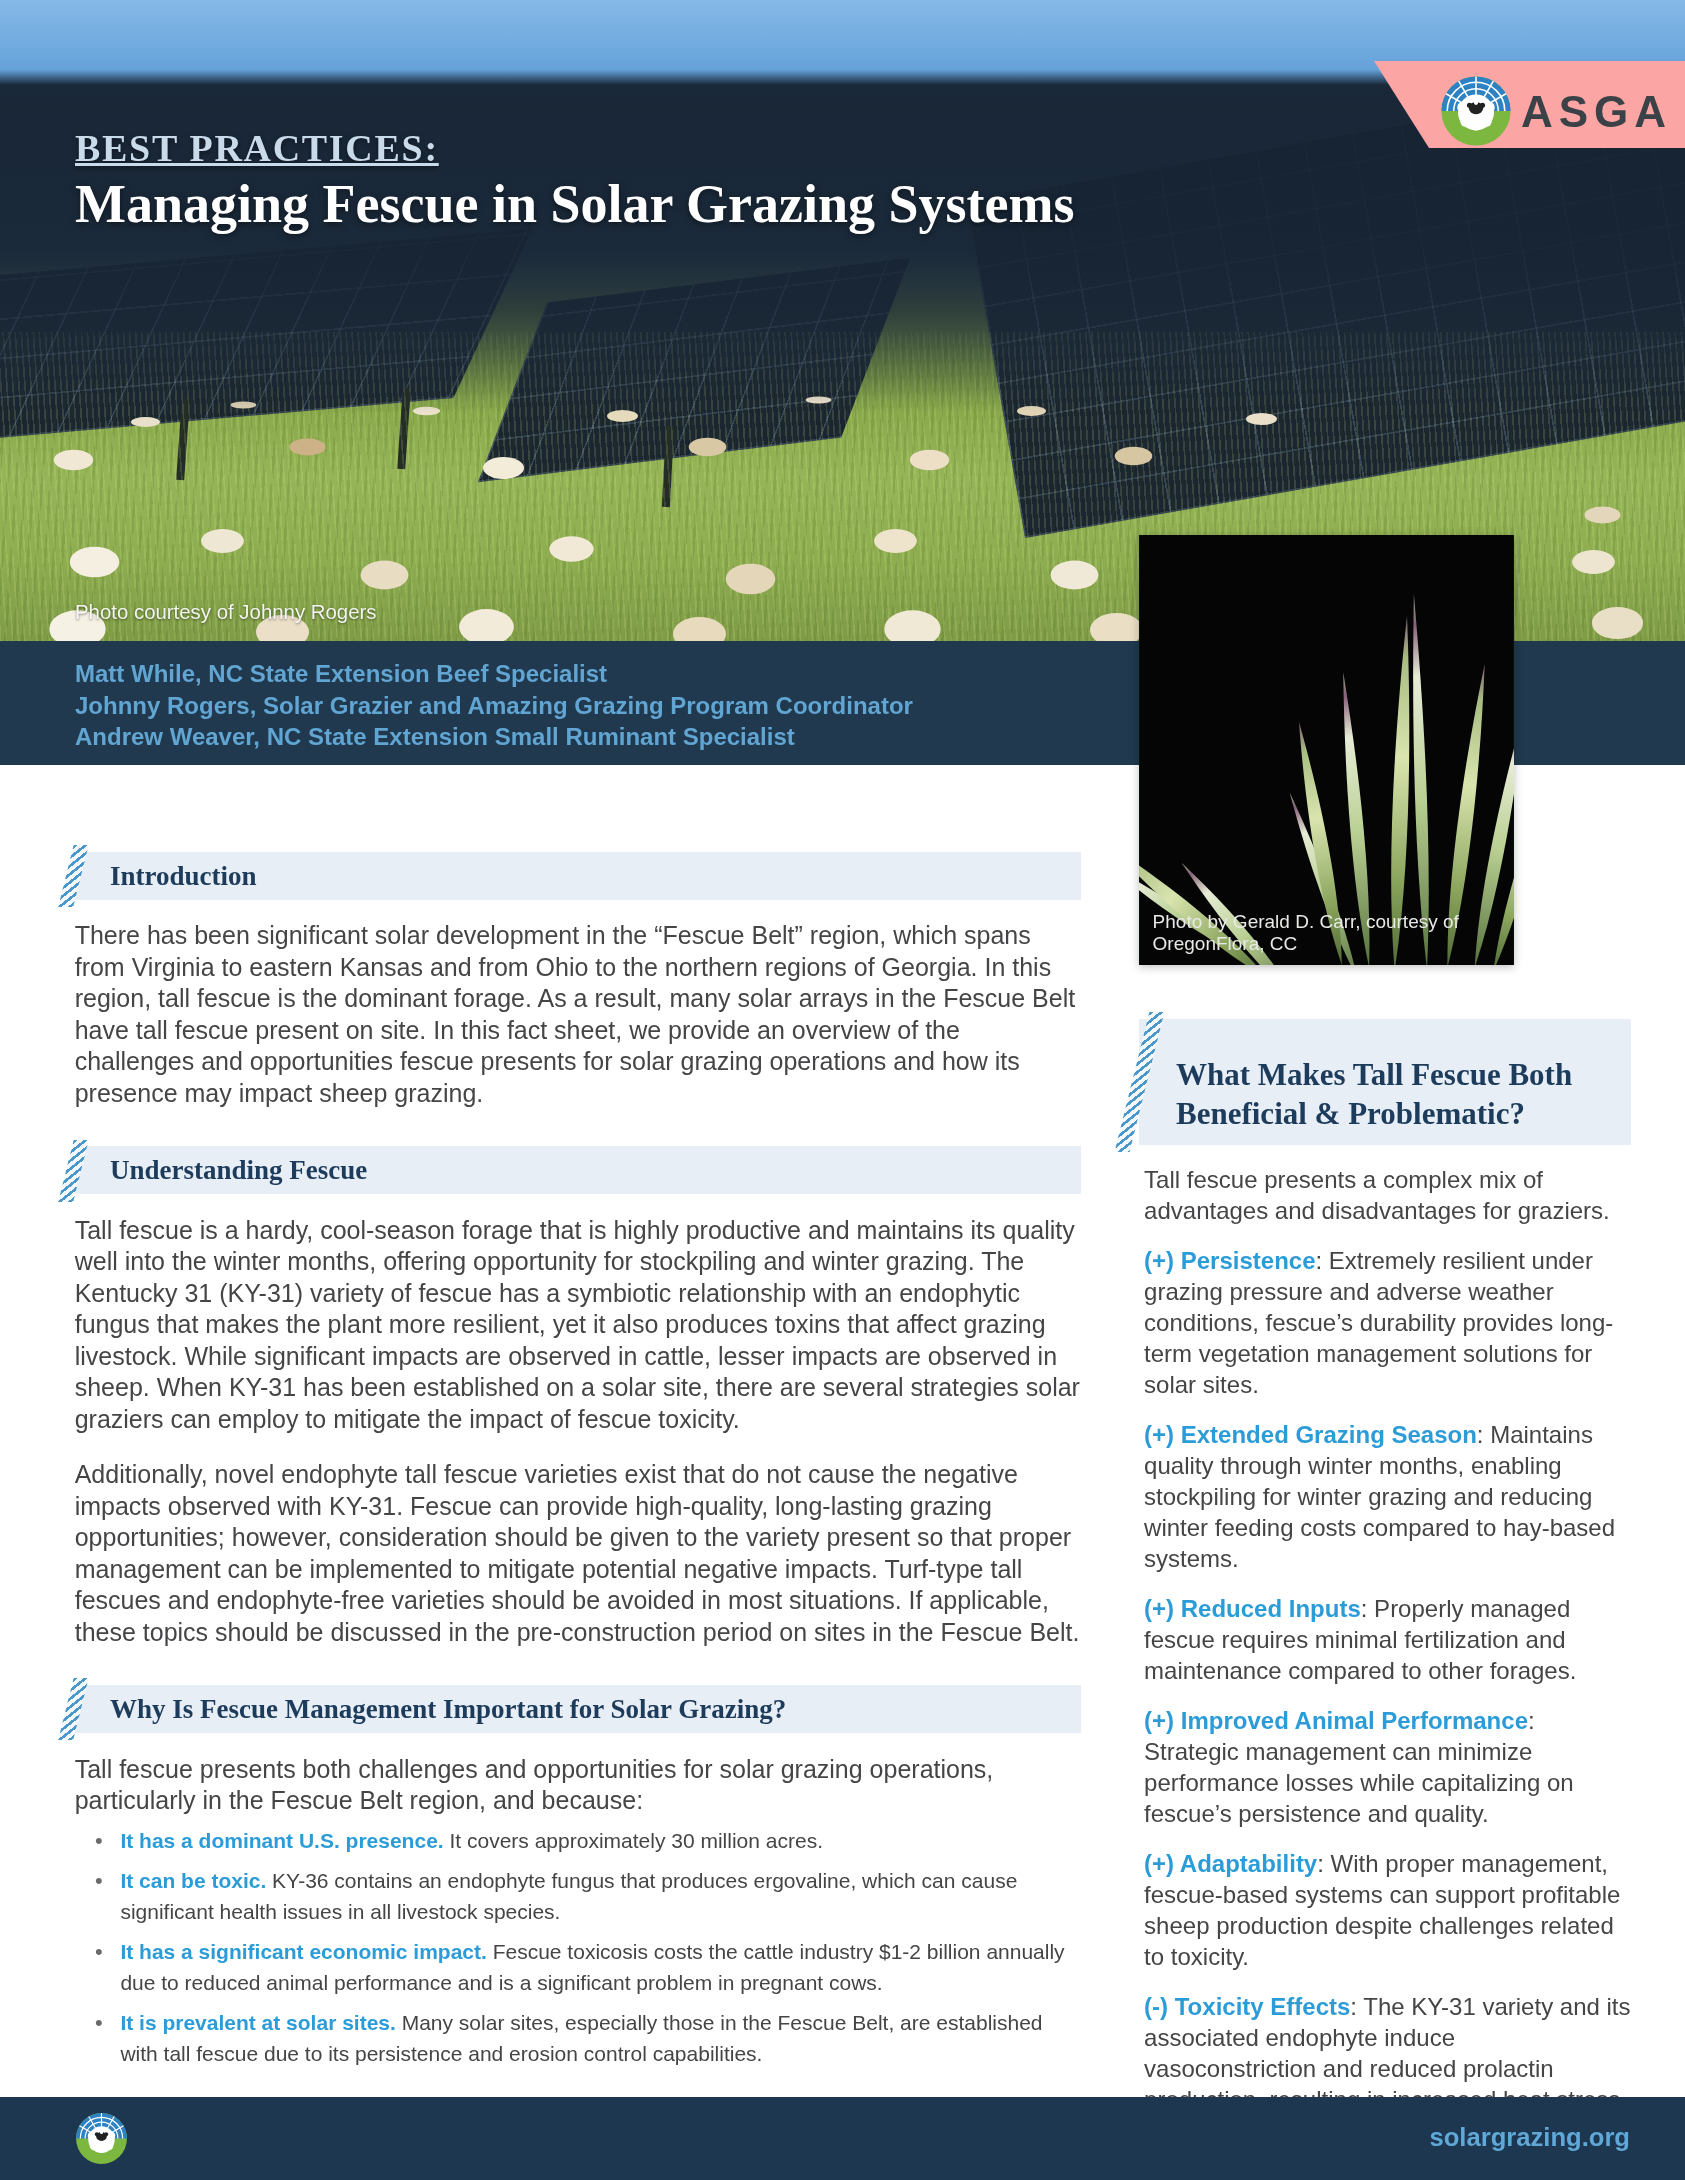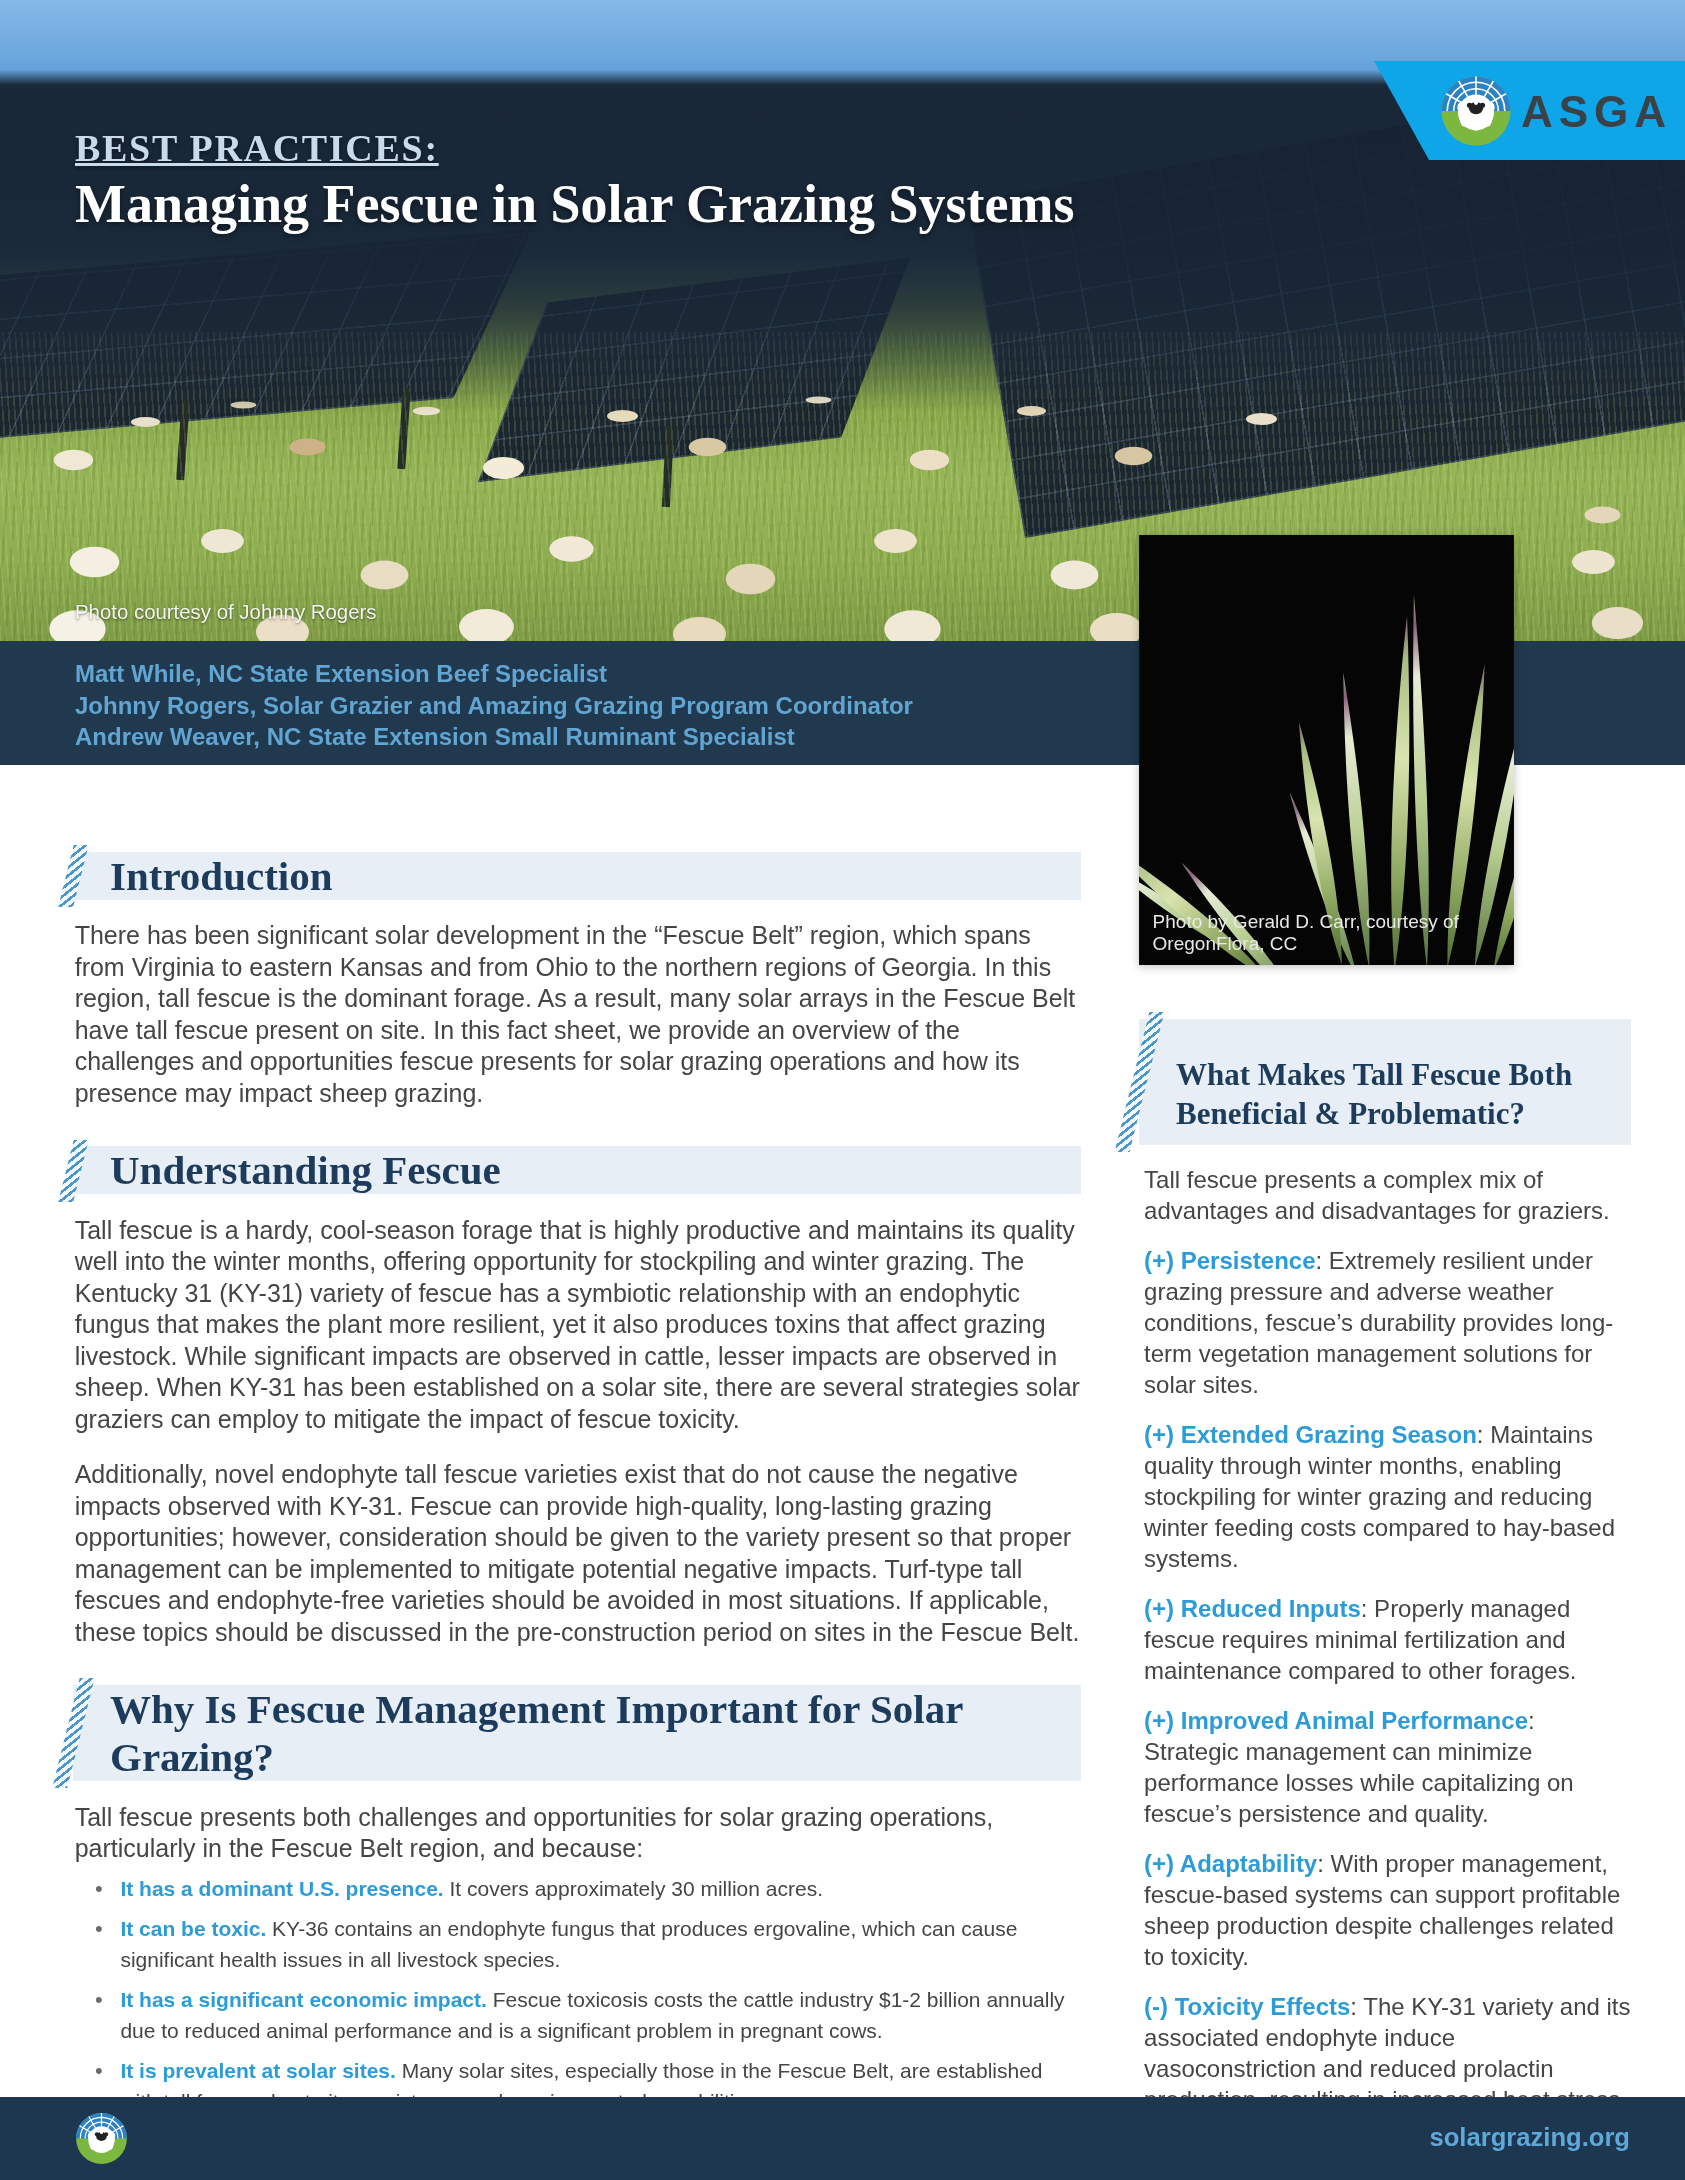--- a/index.html
+++ b/index.html
@@ -40,42 +40,42 @@
   .hero-overlay{position:absolute;inset:0;
     background:linear-gradient(180deg,rgba(22,35,50,0) 70px,rgba(22,35,50,.94) 85px,
       rgba(23,37,53,.90) 251px,rgba(28,43,60,.5) 341px,rgba(28,43,60,0) 413px);}
   .kicker{position:absolute;left:75px;top:126px;font-family:"Liberation Serif",serif;
     font-weight:700;font-size:38px;letter-spacing:1.7px;color:#c9daea;
     text-shadow:0 1.7px 5.1px rgba(0,0,0,.5);text-decoration:underline;}
   .hero-title{position:absolute;left:75px;top:173px;margin:0;font-family:"Liberation Serif",serif;
     font-weight:700;font-size:54px;color:#ffffff;text-shadow:0 1.7px 6.8px rgba(0,0,0,.5);}
   .hero-caption{position:absolute;left:75px;top:601px;font-size:20.4px;color:rgba(255,255,255,.92);
     text-shadow:0 0.9px 2.6px rgba(0,0,0,.5);}
-  .asga-banner{position:absolute;left:1374px;top:61px;width:312px;height:99px;background:#0ea5e9;
+  .asga-banner{position:absolute;left:1374px;top:61px;width:312px;height:87px;background:#fca5a5;
     clip-path:polygon(0 0,100% 0,100% 100%,55px 100%);
     box-shadow:0 2.6px 6.8px rgba(0,0,0,.3);}
   .asga-banner .logo{position:absolute;left:66px;top:13.6px;}
   .asga-banner .wordmark{position:absolute;left:147px;top:25.6px;font-size:44px;font-weight:700;
     letter-spacing:6px;color:#3b4247;}
   
   .author-band{position:absolute;left:0;top:641px;width:1686px;height:124px;background:#20394e;}
   .author-band .inner{padding:17px 0 0 75px;}
   .author-line{color:#61a5d3;font-size:24px;font-weight:700;line-height:31.5px;}
   
   .fescue-photo{position:absolute;left:1139px;top:535px;width:375px;height:430px;margin:0;
     background:#14532d;box-shadow:0 1.7px 8.5px rgba(0,0,0,.25);}
   .fescue-photo svg{display:block;}
   .fescue-caption{position:absolute;left:13.6px;bottom:10.2px;font-size:19px;color:#e8e8e6;}
   
   .left-col{position:absolute;left:73px;top:852px;width:1008px;}
   .right-col{position:absolute;left:1139px;top:1019px;width:492px;}
   .section-bar{position:relative;background:#e7eef6;display:flex;align-items:center;
     min-height:48px;padding-left:37px;box-sizing:border-box;}
   .section-bar h2{margin:0;font-family:"Liberation Serif",serif;font-weight:700;
-    font-size:41px;color:#1d3c5c;}
+    font-size:27px;color:#1d3c5c;}
   .left-col .section-bar{margin-top:37px;}
   .left-col .section-bar:first-child{margin-top:0;}
   .stripe{position:absolute;left:-6.8px;top:-6.8px;width:15.3px;height:calc(100% + 13.6px);
     background:repeating-linear-gradient(135deg,#4a97cc 0 3px,#f4f8fb 3px 7.2px);
     transform:skewX(-14deg);}
   .left-col p{margin:20.4px 0 0 1.7px;font-size:25px;line-height:31.5px;color:#454547;}
   .left-col p.second{margin-top:24px;}
   .why-list{margin:8.5px 0 0 20.4px;padding:0;list-style:none;}
   .why-list li{position:relative;margin-top:8px;padding-left:27px;
     font-size:21px;line-height:31.5px;color:#454547;}

